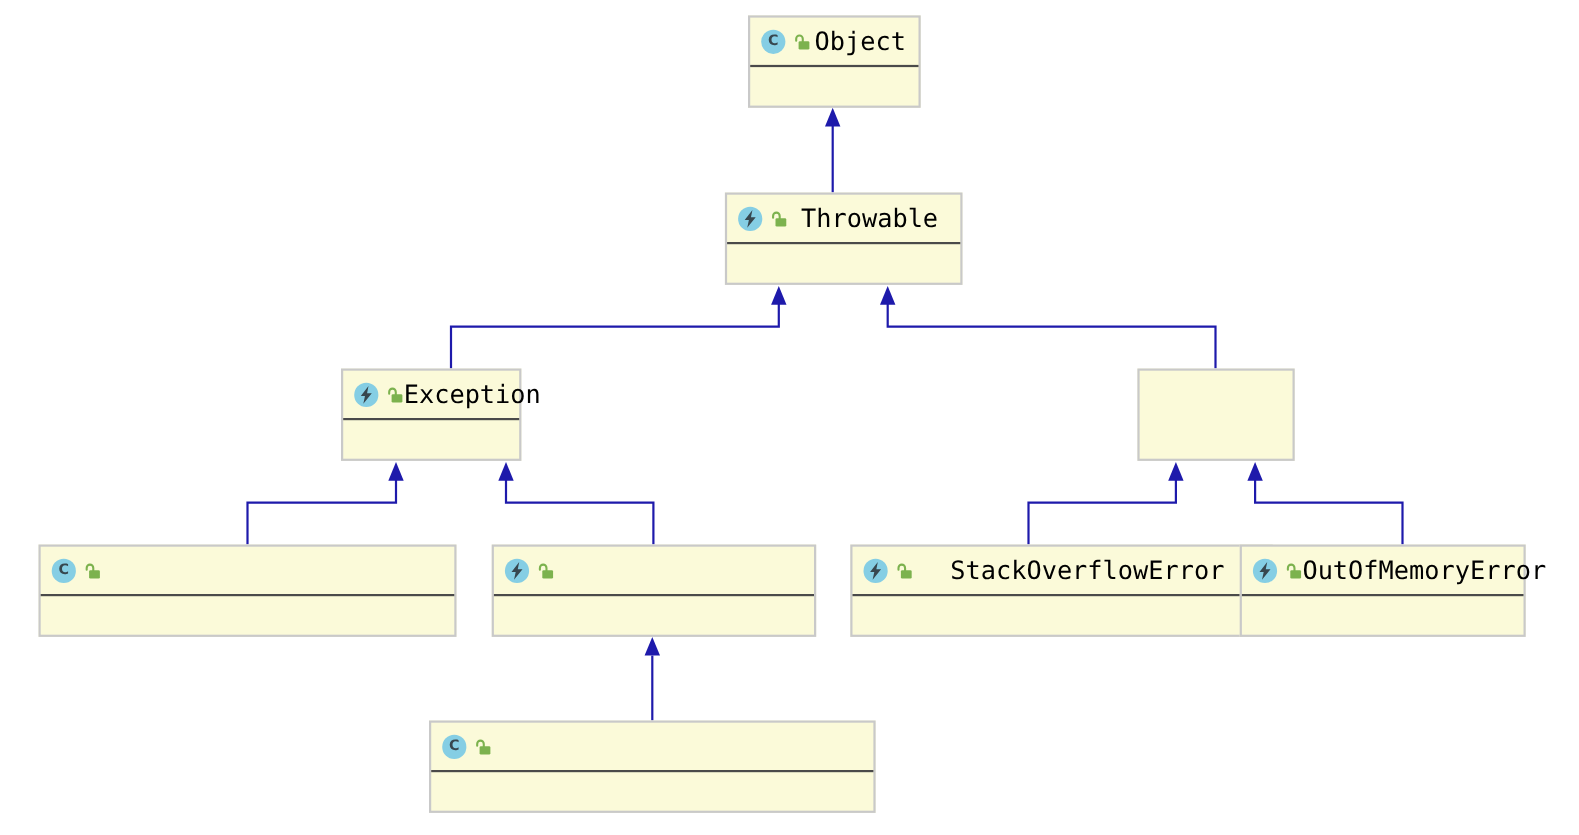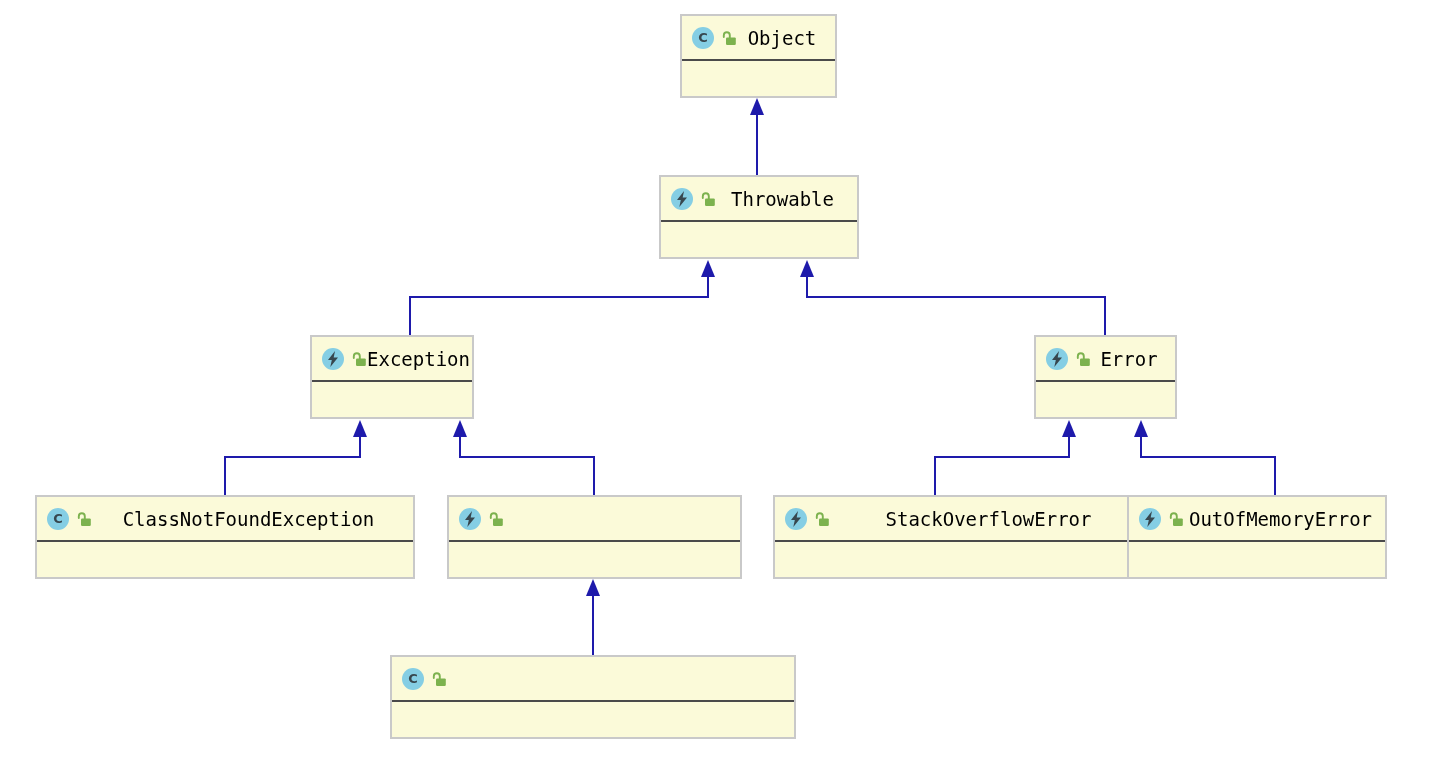--- a/index.html
+++ b/index.html
@@ -57,21 +57,21 @@
     font-family: "DejaVu Sans", "Liberation Sans", sans-serif;
     font-size: 13px;
     font-weight: bold;
     color: #37474F;
     line-height: 1;
   }
   .lock { margin-left: 7px; flex: 0 0 auto; display: inline-flex; }
   .label {
     flex: 1;
     text-align: center;
-    font-size: 19px;
+    font-size: 23px;
     color: #000000;
     white-space: nowrap;
     letter-spacing: 0;
   }
 </style>
 </head>
 <body>
 
 <div class="canvas">
 
@@ -119,21 +119,21 @@
           <svg viewBox="0 0 16 16" width="16" height="16">
             <path d="M2.8 7 V5.3 a3 3 0 0 1 6 0 V8" fill="none" stroke="#7CB24E" stroke-width="1.9" stroke-linecap="round"></path>
             <rect x="5" y="7.4" width="9.8" height="7.6" rx="1.2" fill="#7CB24E"></rect>
           </svg>
         </span>
       <span class="label">Object</span>
     </div>
     <div class="body"></div>
   </div>
 
-  <div class="node" style="left:659px; top:175px; width:200px;">
+  <div class="node" style="left:659px; top:175px; width:216px;">
     <div class="title">
       <span class="icon-circle">
           <svg viewBox="0 0 22 22" width="22" height="22">
             <polygon points="13,3 6,12 9.8,12 8.3,19 16,9.4 11.7,9.4" fill="#37474F"></polygon>
           </svg>
         </span>
       <span class="lock">
           <svg viewBox="0 0 16 16" width="16" height="16">
             <path d="M2.8 7 V5.3 a3 3 0 0 1 6 0 V8" fill="none" stroke="#7CB24E" stroke-width="1.9" stroke-linecap="round"></path>
             <rect x="5" y="7.4" width="9.8" height="7.6" rx="1.2" fill="#7CB24E"></rect>
@@ -156,49 +156,34 @@
             <path d="M2.8 7 V5.3 a3 3 0 0 1 6 0 V8" fill="none" stroke="#7CB24E" stroke-width="1.9" stroke-linecap="round"></path>
             <rect x="5" y="7.4" width="9.8" height="7.6" rx="1.2" fill="#7CB24E"></rect>
           </svg>
         </span>
       <span class="label">Exception</span>
     </div>
     <div class="body"></div>
   </div>
 
   <div class="node" style="left:1034px; top:335px; width:143px;">
-    <div class="title">
-      <span class="icon-circle">
-          <svg viewBox="0 0 22 22" width="22" height="22">
-            <polygon points="13,3 6,12 9.8,12 8.3,19 16,9.4 11.7,9.4" fill="#37474F"></polygon>
-          </svg>
-        </span>
-      <span class="lock">
-          <svg viewBox="0 0 16 16" width="16" height="16">
-            <path d="M2.8 7 V5.3 a3 3 0 0 1 6 0 V8" fill="none" stroke="#7CB24E" stroke-width="1.9" stroke-linecap="round"></path>
-            <rect x="5" y="7.4" width="9.8" height="7.6" rx="1.2" fill="#7CB24E"></rect>
-          </svg>
-        </span>
-      <span class="label">Error</span>
-    </div>
     <div class="body"></div>
   </div>
 
   <div class="node" style="left:35px; top:495px; width:380px;">
     <div class="title">
       <span class="icon-circle">
           <span class="cletter">C</span>
         </span>
       <span class="lock">
           <svg viewBox="0 0 16 16" width="16" height="16">
             <path d="M2.8 7 V5.3 a3 3 0 0 1 6 0 V8" fill="none" stroke="#7CB24E" stroke-width="1.9" stroke-linecap="round"></path>
             <rect x="5" y="7.4" width="9.8" height="7.6" rx="1.2" fill="#7CB24E"></rect>
           </svg>
         </span>
-      <span class="label">ClassNotFoundException</span>
     </div>
     <div class="body"></div>
   </div>
 
   <div class="node" style="left:447px; top:495px; width:295px;">
     <div class="title">
       <span class="icon-circle">
           <svg viewBox="0 0 22 22" width="22" height="22">
             <polygon points="13,3 6,12 9.8,12 8.3,19 16,9.4 11.7,9.4" fill="#37474F"></polygon>
           </svg>

